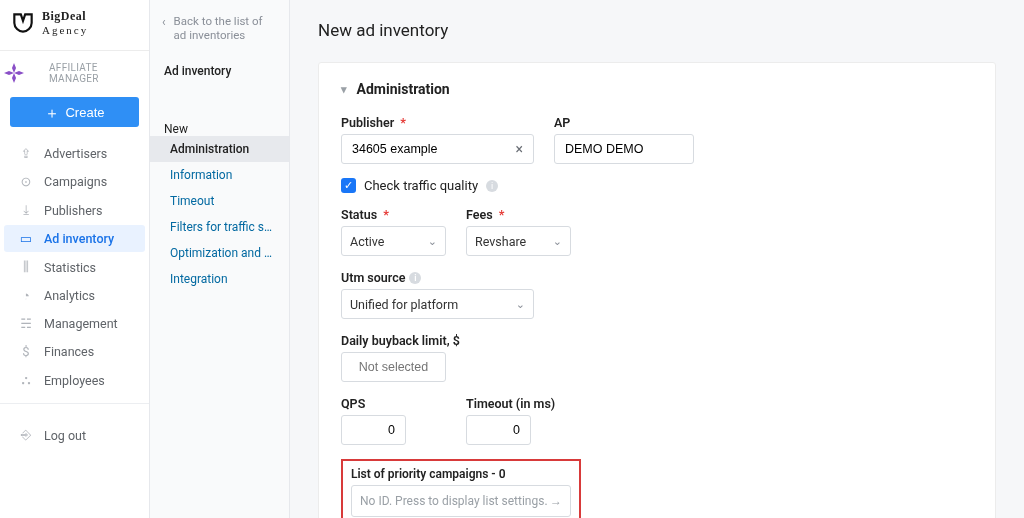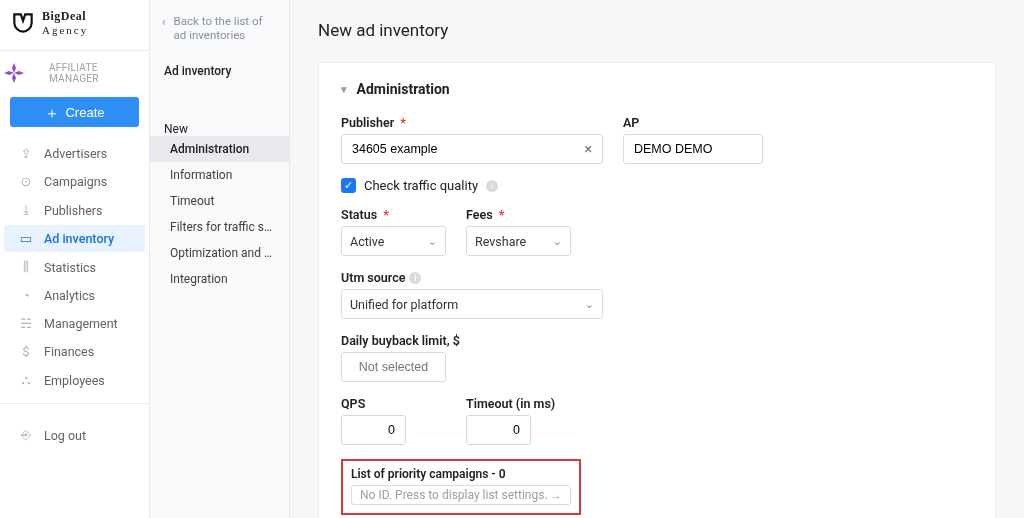--- a/index.html
+++ b/index.html
@@ -121,21 +121,21 @@
 
   .settings-head {
     padding: 22px 14px 6px 14px;
     font-size: 12.5px;
     font-weight: 700;
   }
   .settings-list { list-style: none; margin: 0; padding: 0; }
   .settings-item {
     padding: 6px 14px 6px 20px;
     font-size: 12px;
-    color: #404040;
+    color: #0369a1;
     cursor: pointer;
     white-space: nowrap;
     overflow: hidden;
     text-overflow: ellipsis;
   }
   .settings-item.active {
     background: #e7e9ed;
     color: #222;
     font-weight: 500;
   }
@@ -177,21 +177,21 @@
     display: flex; align-items: center;
   }
   .input { position: relative; }
   .input input {
     border: none; outline: none; width: 100%; font-size: 12.5px; background: transparent;
   }
   .input .clear-x { color: #6b6f76; cursor: pointer; padding: 0 2px; font-size:14px;}
   .select { justify-content: space-between; cursor: pointer; }
   .select .sel-car { color: #8a8f98; font-size: 11px; }
 
-  .w-225 { width: 262px; }
+  .w-225 { width: 193px; }
   .w-105 { width: 105px; }
   .w-140 { width: 140px; }
   .w-65  { width: 65px;  }
 
   .check-row { display: flex; align-items: center; gap: 8px; margin: 2px 0 14px 0; }
   .checkbox {
     width: 15px; height: 15px; border-radius: 3px;
     background: #1976f7; display: flex; align-items: center; justify-content: center;
     color: #fff; font-size: 11px;
   }
@@ -204,21 +204,21 @@
   .num-input input { text-align: right; }
 
   .highlight-box {
     border: 2.5px solid #d83a3a;
     padding: 6px 8px 4px 8px;
     margin: 6px 0;
     width: 240px;
   }
   .list-label { font-size: 12px; font-weight: 600; margin-bottom: 4px; }
   .list-input {
-    height: 20px; border: 1px solid #d7dbe0; border-radius: 3px;
+    height: 32px; border: 1px solid #d7dbe0; border-radius: 3px;
     display: flex; align-items: center; padding: 0 8px;
     color: #9aa0a6; font-size: 12px; justify-content: space-between;
     background: #fff; cursor: pointer;
   }
 </style>
 </head>
 <body>
 
 <div class="app">
 

